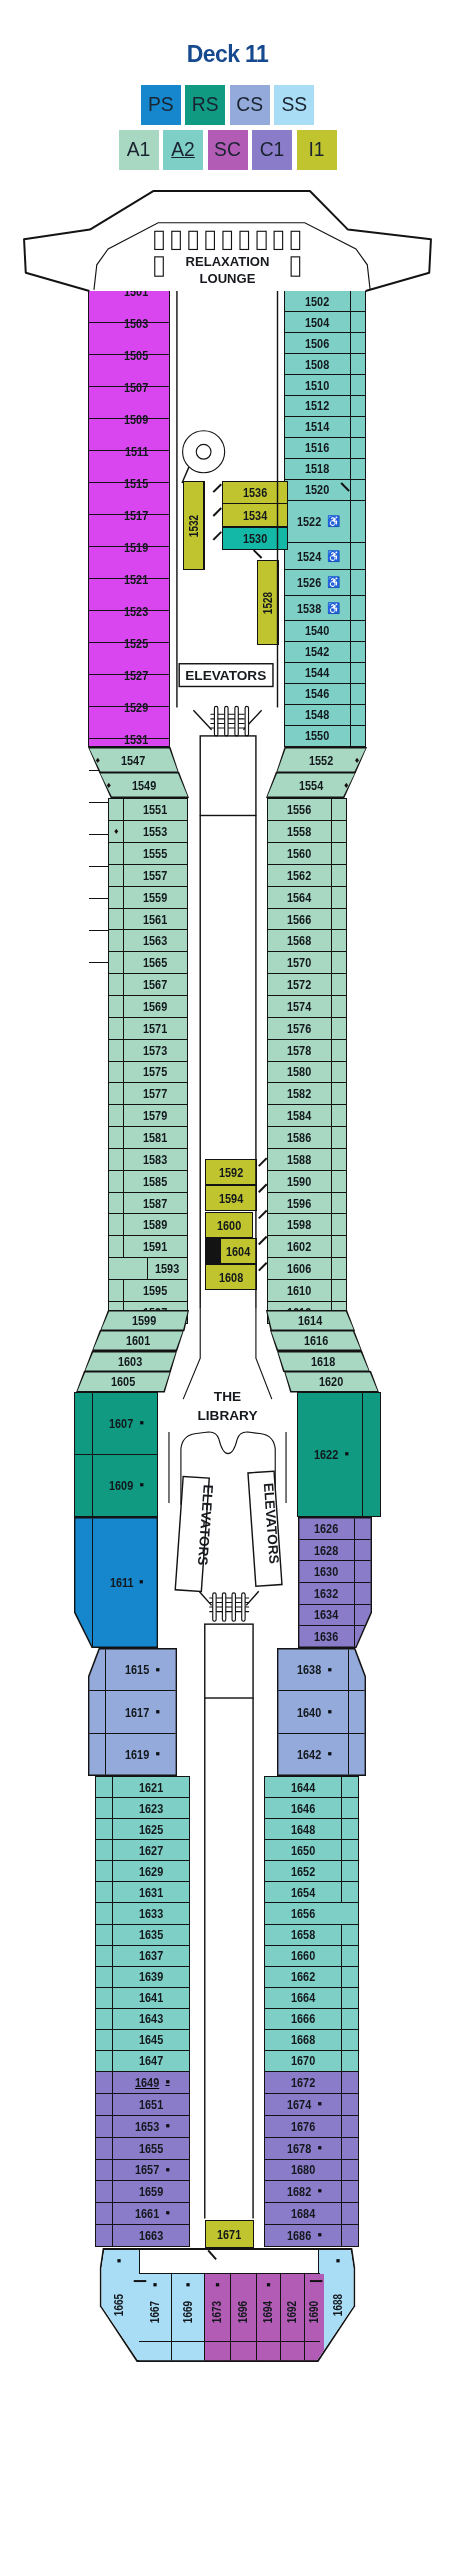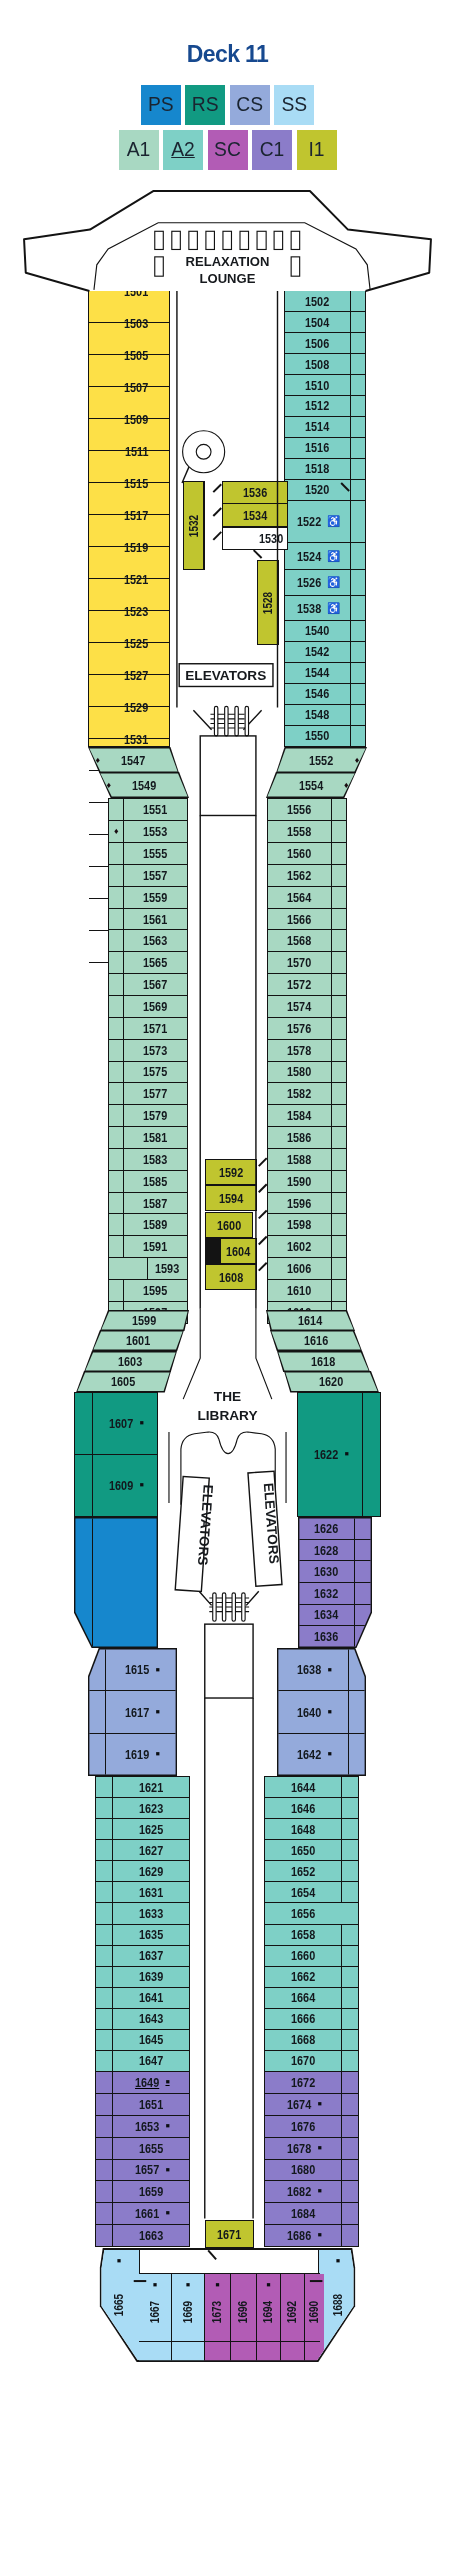--- a/index.html
+++ b/index.html
@@ -39,21 +39,21 @@
 <div class="legend-row" id="legend-row2" style="top:130px;">
     <div class="swatch" style="background: rgb(168, 216, 194);">A1</div>
     <div class="swatch" style="background: rgb(126, 208, 198); text-decoration: underline;">A2</div>
     <div class="swatch" style="background: rgb(178, 92, 181);">SC</div>
     <div class="swatch" style="background: rgb(139, 124, 201);">C1</div>
     <div class="swatch" style="background: rgb(192, 197, 47);">I1</div>
   </div>
 
 <div id="plan">
     <div class="block" style="left: 88px; top: 290px; width: 82px; height: 457px; background: rgb(19, 19, 19);">
-      <div class="binner" style="background: #fde047; gap: 31px;">
+      <div class="binner" style="background: #d946ef; gap: 31px;">
         <div class="crow" style="flex-grow: 1;">
           <div class="strip" style="width: 14px; border-right: 1.1px solid rgb(19, 19, 19);"></div>
           <div class="ncell">
             <div class="num">1501</div>
           </div>
         </div>
         <div class="crow" style="flex-grow: 1; border-top: 1.1px solid rgb(19, 19, 19);">
           <div class="strip" style="width: 14px; border-right: 1.1px solid rgb(19, 19, 19);"></div>
           <div class="ncell">
             <div class="num">1503</div>
@@ -745,20 +745,24 @@
             <div class="sq">■</div>
           </div>
           <div class="strip" style="width: 17px; border-left: 1.1px solid rgb(19, 19, 19);"></div>
         </div>
       </div>
     </div>
     <div class="block" style="left: 74px; top: 1517px; width: 84px; height: 131px; background: rgb(19, 19, 19); clip-path: polygon(0% 0%, 100% 0%, 100% 100%, 21% 100%, 0% 73%);">
       <div class="binner" style="background: rgb(22, 135, 205); clip-path: polygon(0% 0%, 100% 0%, 100% 100%, 21% 100%, 0% 73%);">
         <div class="crow" style="flex-grow: 1;">
           <div class="strip" style="width: 17px; border-right: 1.1px solid rgb(19, 19, 19);"></div>
+          <div class="ncell">
+            <div class="num">1611</div>
+            <div class="sq">■</div>
+          </div>
         </div>
       </div>
     </div>
     <div class="block" style="left: 298px; top: 1517px; width: 74px; height: 131px; background: rgb(19, 19, 19); clip-path: polygon(0% 0%, 100% 0%, 100% 73%, 79% 100%, 0% 100%);">
       <div class="binner" style="background: rgb(139, 124, 201); clip-path: polygon(0% 0%, 100% 0%, 100% 73%, 79% 100%, 0% 100%);">
         <div class="crow" style="flex-grow: 1;">
           <div class="ncell">
             <div class="num">1626</div>
           </div>
           <div class="strip" style="width: 16px; border-left: 1.1px solid rgb(19, 19, 19);"></div>
@@ -1142,21 +1146,21 @@
       <div class="binner" style="background: rgb(192, 197, 47); position: absolute; display: flex; align-items: center; justify-content: center;">
         <div class="num">1536</div>
       </div>
     </div>
     <div class="vcab" style="left: 222px; top: 503px; width: 66px; height: 24px; background: rgb(19, 19, 19);">
       <div class="binner" style="background: rgb(192, 197, 47); position: absolute; display: flex; align-items: center; justify-content: center;">
         <div class="num">1534</div>
       </div>
     </div>
     <div class="vcab" style="left: 222px; top: 527px; width: 66px; height: 23px; background: rgb(19, 19, 19);">
-      <div class="binner" style="background: #ffffff; position: absolute; display: flex; align-items: flex-end; justify-content: center;">
+      <div class="binner" style="background: #14b8a6; position: absolute; display: flex; align-items: center; justify-content: center;">
         <div class="num">1530</div>
       </div>
     </div>
     <div class="vcab" style="left: 257px; top: 560px; width: 21.6px; height: 85px; background: rgb(19, 19, 19);">
       <div class="binner" style="background: rgb(192, 197, 47); position: absolute;">
         <div class="vnum">1528</div>
       </div>
     </div>
     <div class="vcab" style="left: 205px; top: 1159px; width: 52px; height: 26px; background: rgb(19, 19, 19);">
       <div class="binner" style="background: rgb(192, 197, 47); position: absolute; display: flex; align-items: center; justify-content: center;">

